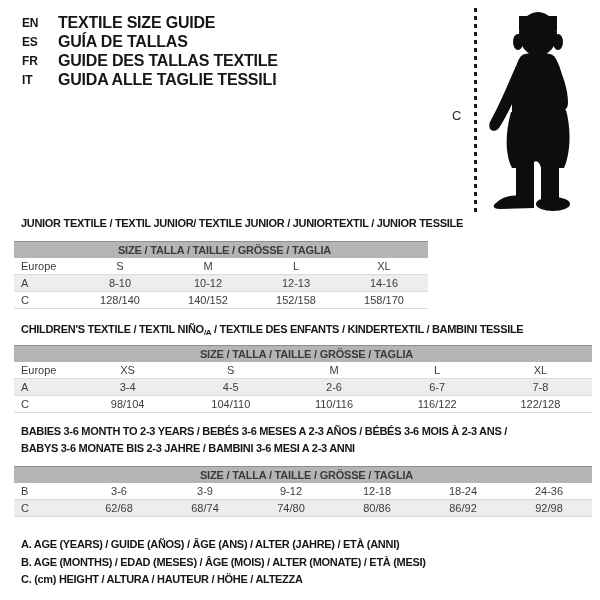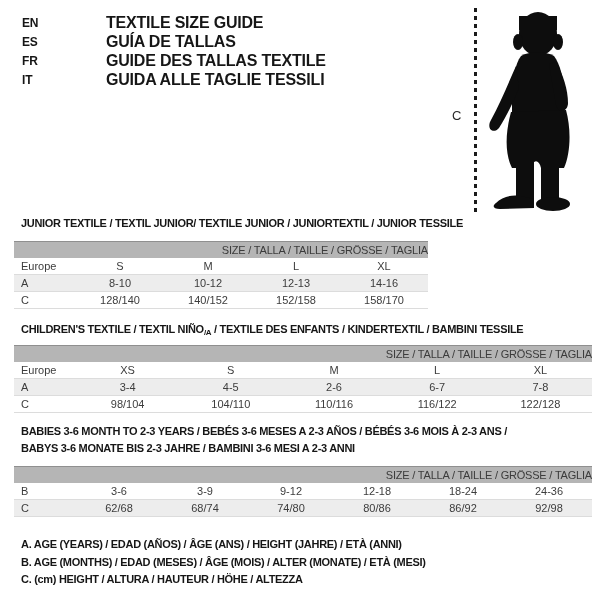--- a/index.html
+++ b/index.html
@@ -6,21 +6,21 @@
   html,body { width:600px; height:600px; background:#ffffff; }
   body {
     position:relative;
     font-family:"Liberation Sans", sans-serif;
     color:#3a3a3a;
     overflow:hidden;
   }
 
   
   .lang-list { position:absolute; left:22px; top:13px; }
-  .lang-row { display:flex; height:19px; align-items:center;gap:48px; }
+  .lang-row { display:flex; height:19px; align-items:center; }
   .lang-code {
     width:36px; font-size:12px; font-weight:bold; color:#161616;
     letter-spacing:-0.2px;
   }
   .lang-label {
     font-size:16px; font-weight:bold; color:#161616;
     letter-spacing:-0.2px; white-space:nowrap;
   }
 
   
@@ -47,23 +47,23 @@
     position:absolute; left:14px;
     border-collapse:collapse; table-layout:fixed;
     font-size:11px; color:#3c3c3c;
   }
   #table-junior   { top:241px; width:414px; }
   #table-children { top:345px; width:578px; }
   #table-babies   { top:466px; width:578px; }
 
   tr.band td {
     background:#b5b5b5; color:#3b3b3b;
-    height:16px; padding-left:7px; text-align:right;
+    height:16px; padding-left:7px; text-align:center;
     border-top:1px solid #8f8f8f;
-    letter-spacing:-0.2px; white-space:nowrap; overflow:hidden;
+    letter-spacing:-0.2px; white-space:nowrap; overflow:hidden;font-weight:bold;
   }
   tr.data td { height:17px; text-align:center; border-bottom:1px solid #dcdcdc; }
   tr.data td.lbl { text-align:left; padding-left:7px; }
   tr.shaded td { background:#ededed; }
   col.c-lbl { width:62px; }
 
   
   .footnotes { position:absolute; left:21px; top:536px; }
   .footnote {
     font-size:11px; font-weight:bold; color:#161616;
@@ -224,16 +224,16 @@
     <td>68/74</td>
     <td>74/80</td>
     <td>80/86</td>
     <td>86/92</td>
     <td>92/98</td>
   </tr>
 </tbody>
   </table>
 
 <div class="footnotes">
-  <div class="footnote">A. AGE (YEARS) / EDAD (AÑOS) / ÂGE (ANS) / HEIGHT (JAHRE) / ETÀ (ANNI)</div>
+  <div class="footnote">A. AGE (YEARS) / GUIDE (AÑOS) / ÂGE (ANS) / ALTER (JAHRE) / ETÀ (ANNI)</div>
   <div class="footnote">B. AGE (MONTHS) / EDAD (MESES) / ÂGE (MOIS) / ALTER (MONATE) / ETÀ (MESI)</div>
   <div class="footnote">C. (cm) HEIGHT / ALTURA / HAUTEUR / HÖHE / ALTEZZA</div>
 </div>
 
 </body></html>

